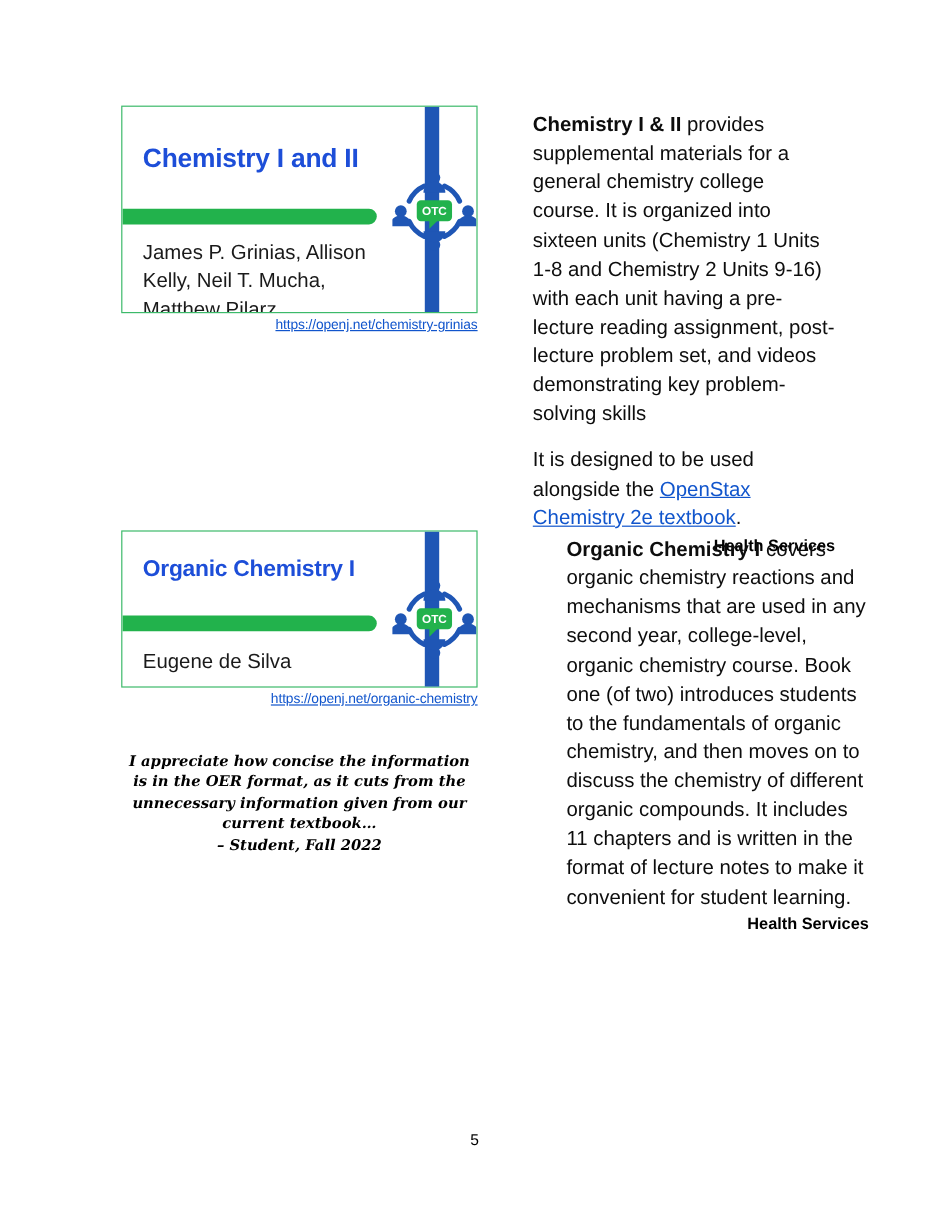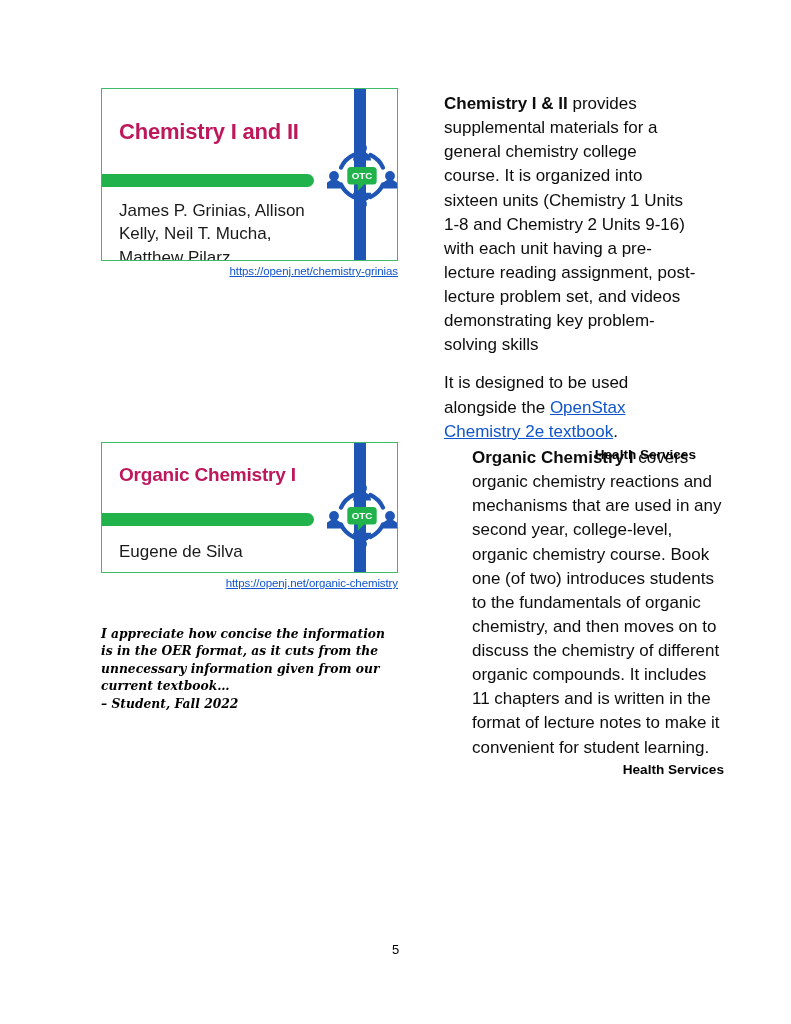--- a/index.html
+++ b/index.html
@@ -41,21 +41,21 @@
     width: 297px;
     overflow: hidden;
   }
   .cover-inner {
     position: relative;
     width: 100%;
     height: 100%;
   }
   .cover-title {
     position: absolute;
-    color: #be185d;
+    color: #1d4ed8;
     font-weight: bold;
     letter-spacing: -0.2px;
     line-height: 1.1;
     text-align: right;
   }
   .cover-greenbar {
     position: absolute;
     background: #22b24c;
     border-radius: 0 7px 7px 0;
   }
@@ -108,21 +108,21 @@
     font-size: 13.6px;
     line-height: 1.35;
     color: #000;
   }
 
   
   .quote {
     position: absolute;
     left: 101px;
     width: 297px;
-    text-align: left;
+    text-align: center;
     font-family: "DejaVu Serif", serif;
     font-weight: bold;
     font-style: italic;
     font-size: 12.3px;
     line-height: 1.42;
     color: #000000;
   }
   .quote .attr { display: block; }
 
   

